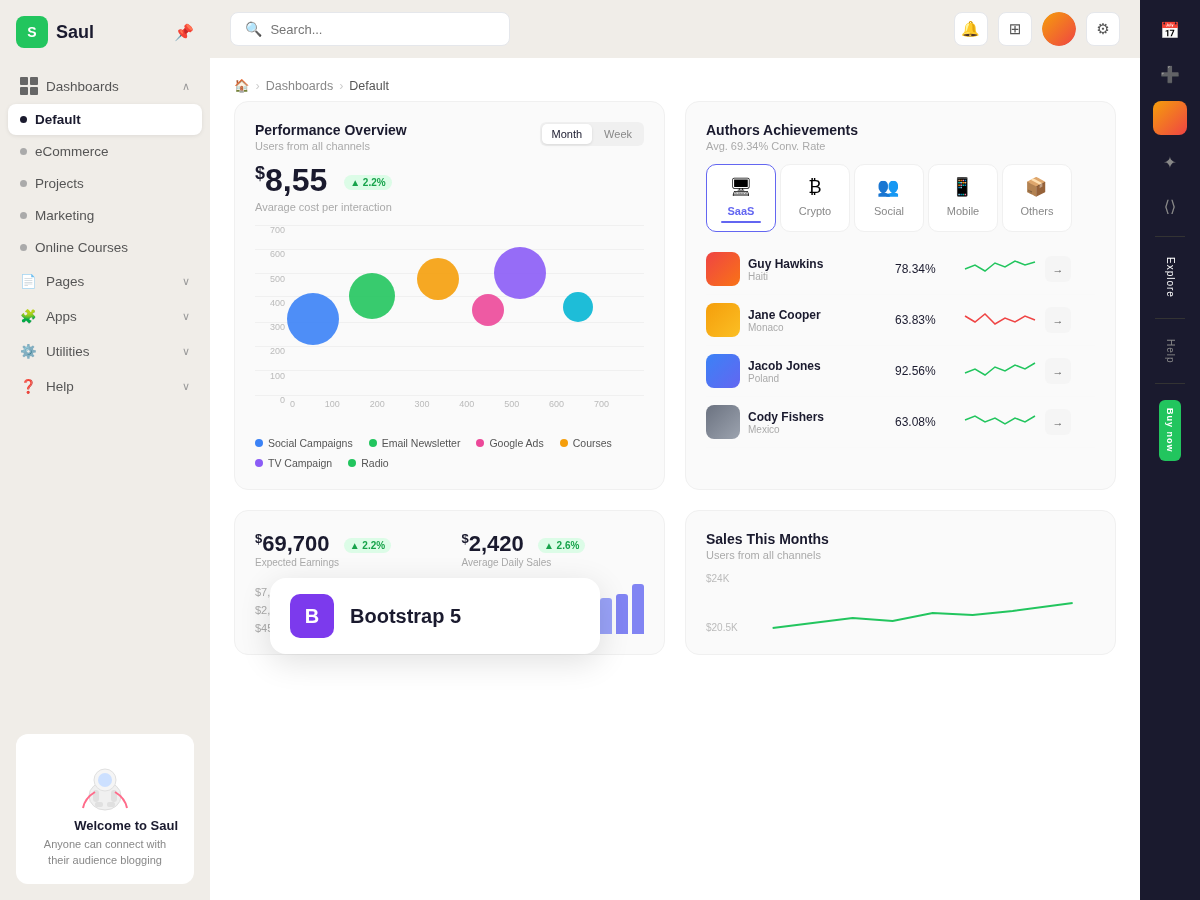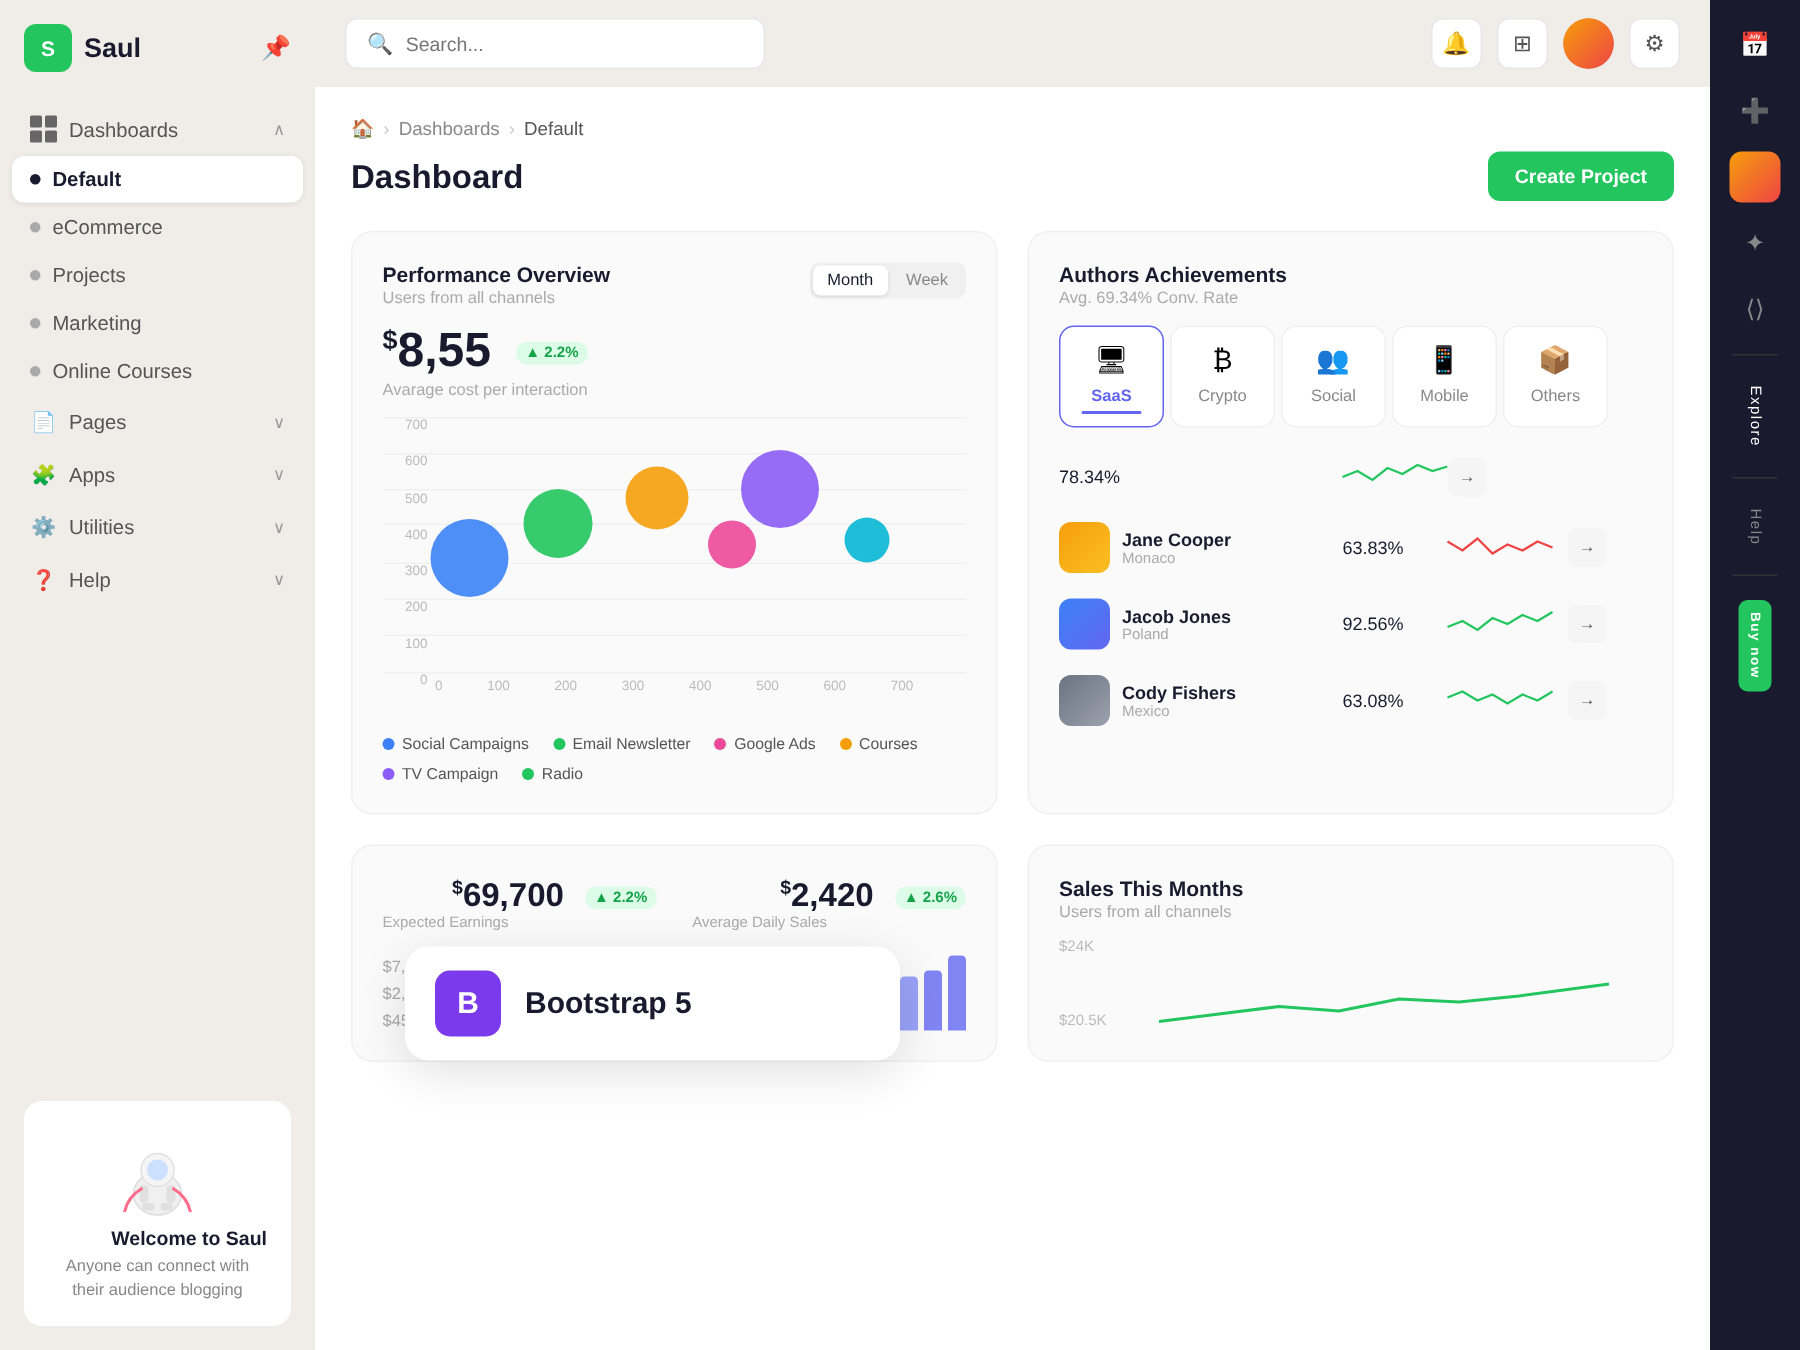--- a/index.html
+++ b/index.html
@@ -102,21 +102,21 @@
     .conv-value { font-size: 12px; font-weight: 400; color: #1a1a2e; }
     .mini-chart { height: 24px; display: flex; align-items: center; }
     .view-btn { width: 26px; height: 26px; background: #f5f5f5; border-radius: 6px; display: flex; align-items: center; justify-content: center; cursor: pointer; font-size: 11px; color: #555; border: none; }
 
     
     .earnings-card { grid-column: 1; }
     .sales-card { grid-column: 2; }
 
     .earnings-row { display: flex; gap: 24px; }
     .earn-item { flex: 1; }
-    .earn-value { font-size: 22px; font-weight: 800; color: #1a1a2e; text-align: right; }
+    .earn-value { font-size: 22px; font-weight: 800; color: #1a1a2e; }
     .earn-value sup { font-size: 13px; }
     .earn-label { font-size: 10px; color: #aaa; margin-top: 0; }
 
     .bar-mini { display: flex; align-items: flex-end; gap: 4px; height: 50px; }
     .bar { background: #6366f1; border-radius: 3px 3px 0 0; width: 12px; opacity: 0.8; }
 
     .sales-values { margin-top: 4px; }
     .sales-big { font-size: 28px; font-weight: 800; color: #1a1a2e; }
     .sales-big sup { font-size: 16px; }
     .sales-goal { font-size: 10px; color: #aaa; margin-top: 2px; }
@@ -282,24 +282,20 @@
   <div class="content">
 
     <div class="breadcrumb">
       <span>🏠</span>
       <span class="sep">›</span>
       <span>Dashboards</span>
       <span class="sep">›</span>
       <span class="current">Default</span>
     </div>
 
-    <div class="page-header">
-      <h1 class="page-title">Dashboard</h1>
-      <button class="create-btn">Create Project</button>
-    </div>
 
     <div class="dashboard-grid">
 
       <div class="card perf-card">
         <div class="card-header">
           <div>
             <div class="card-title">Performance Overview</div>
             <div class="card-subtitle">Users from all channels</div>
           </div>
           <div class="toggle-group">
@@ -416,20 +412,27 @@
           <div class="tab-item">
             <div class="tab-icon">📦</div>
             <span class="tab-label">Others</span>
             <div class="tab-underline"></div>
           </div>
         </div>
 
         <div class="authors-table">
 
           <div class="author-row">
+            <div class="author-info">
+              <div class="author-avatar av1" style="border-radius:8px;"></div>
+              <div>
+                <div class="author-name">Guy Hawkins</div>
+                <div class="author-country">Haiti</div>
+              </div>
+            </div>
             <span class="conv-value">78.34%</span>
             <div class="mini-chart">
               <svg width="70" height="24" class="mini">
                 <polyline points="0,12 10,8 20,14 30,6 40,10 50,4 60,8 70,5" fill="none" stroke="#22c55e" stroke-width="1.5"></polyline>
               </svg>
             </div>
             <button class="view-btn">→</button>
           </div>
 
           <div class="author-row">

